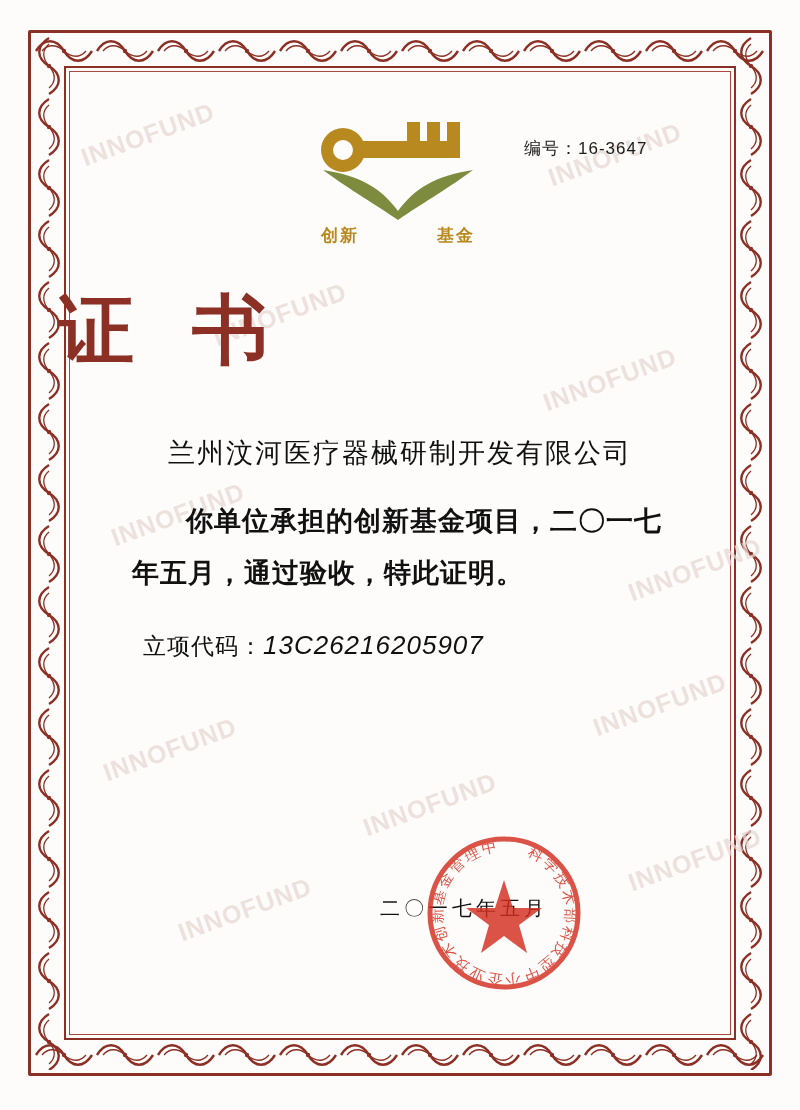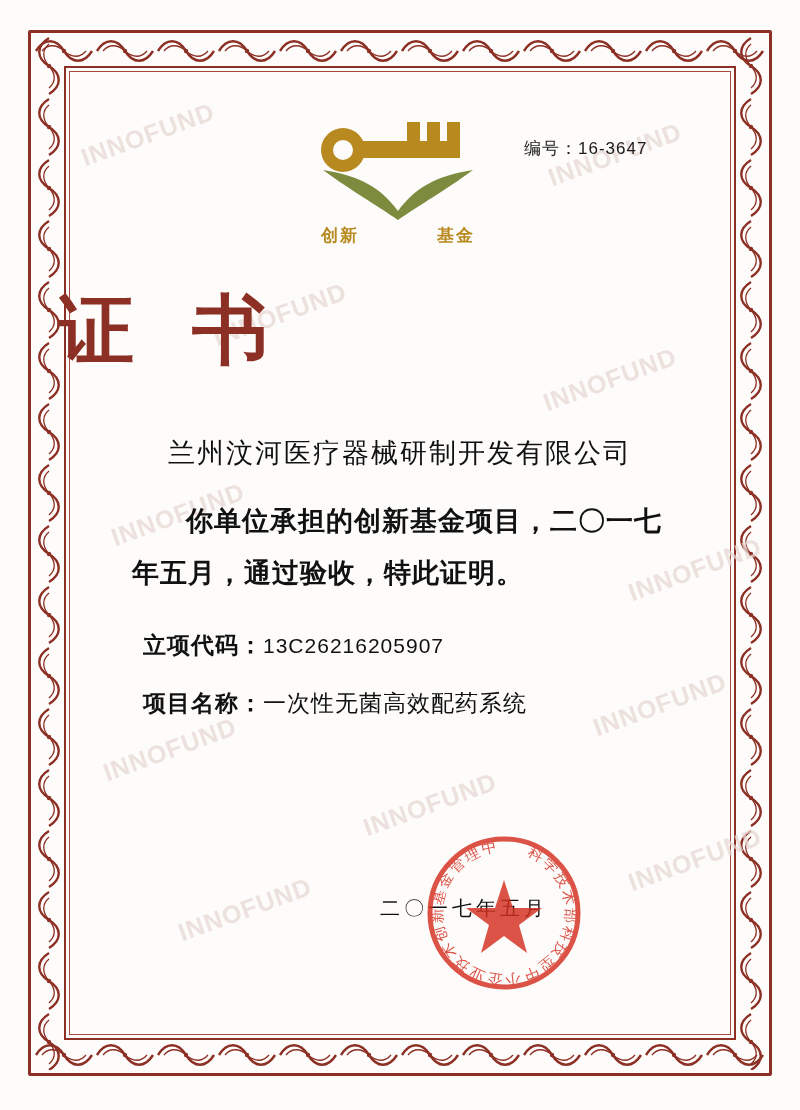--- a/index.html
+++ b/index.html
@@ -141,22 +141,22 @@
     font-weight: bold;
   }
   .field {
     position: absolute;
     left: 143px;
     font-size: 23px;
     color: #111;
     letter-spacing: 1px;
     white-space: nowrap;
   }
-  .field .label { font-weight: bold; }
-  .field .value { font-family: "Liberation Sans", sans-serif; font-size: 21px; }
+  .field .label { font-weight: normal; }
+  .field .value { font-family: "Liberation Sans", sans-serif; font-size: 26px; font-style: italic; }
   .field-code { top: 630px; }
   .field-name { top: 688px; }
 
   
   .date-line {
     position: absolute;
     left: 380px; top: 895px;
     font-size: 20px;
     color: #111;
     letter-spacing: 4px;
@@ -247,23 +247,20 @@
 
   <div class="cert-title">证书</div>
 
   <div class="recipient">兰州汶河医疗器械研制开发有限公司</div>
 
   <div class="body-p">你单位承担的创新基金项目，二〇一七年五月，通过验收，特此证明。</div>
 
   <div class="field field-code">
     <span class="label">立项代码：</span><span class="value">13C26216205907</span>
   </div>
-  <div class="field field-name">
-    <span class="label">项目名称：</span><span>一次性无菌高效配药系统</span>
-  </div>
 
   <div class="date-line">二〇一七年五月</div>
 
   <svg class="seal" viewBox="0 0 162 162">
     <defs>
       <path id="sealArc" d="M 81,81 m 0,-62 a 62,62 0 1,1 -0.1,0" fill="none"></path>
     </defs>
     <circle cx="81" cy="81" r="74" fill="none" stroke="#d42d1f" stroke-width="5"></circle>
     <text font-size="15" fill="#d42d1f" font-family="'Liberation Serif', serif" letter-spacing="2.2">
       <textPath href="#sealArc" startOffset="6%">科学技术部科技型中小企业技术创新基金管理中心</textPath>

